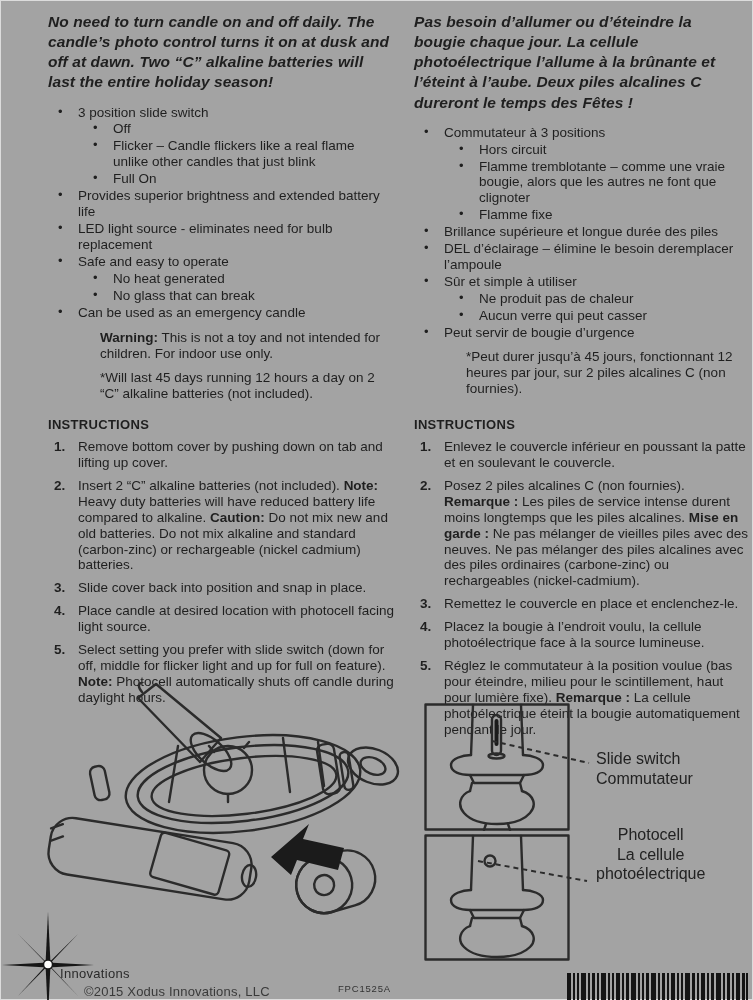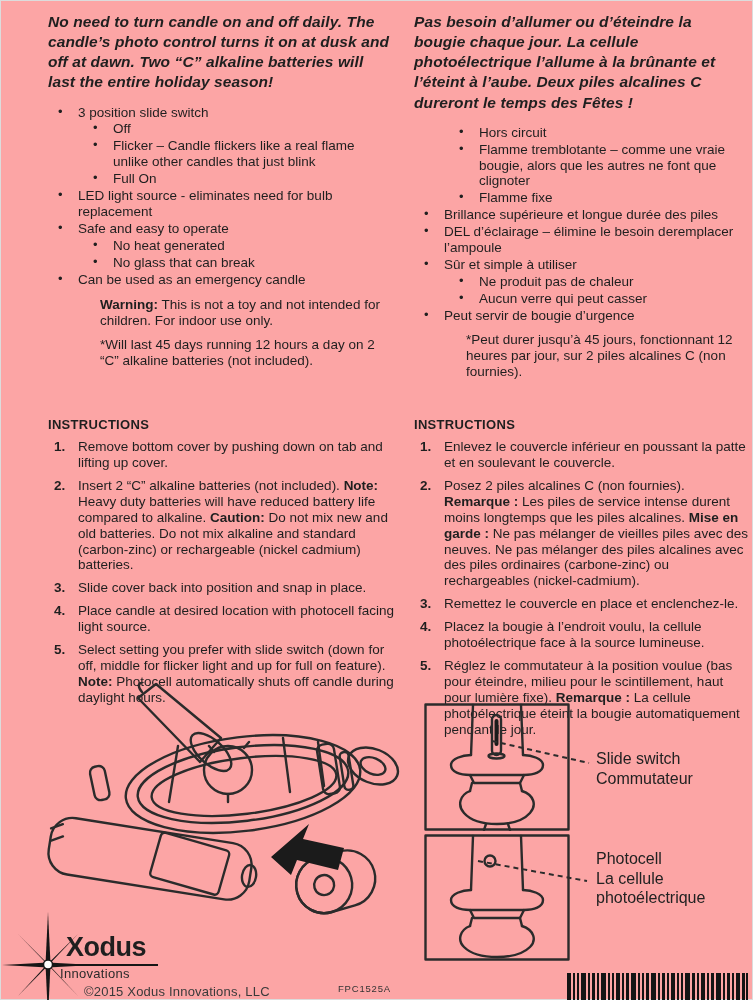--- a/index.html
+++ b/index.html
@@ -1,18 +1,18 @@
 <!DOCTYPE html>
 <html><head>
 <meta charset="utf-8">
 <style>
   html,body{margin:0;padding:0;background:#e9e9e9;}
   .page{
     position:relative; width:753px; height:1000px; margin:0 auto;
-    background:#fca5a5; overflow:hidden; color:#1f1f1f;
+    background:#a3a3a3; overflow:hidden; color:#1f1f1f;
     font-family:"Liberation Sans", sans-serif;
     box-shadow:inset 0 0 0 1px #dcdcdc;
   }
   
   .col{position:absolute; top:12px;}
   .col-left{left:48px; width:344px;}
   .col-right{left:414px; width:333px;}
   .intro{
     font-size:15.5px; font-weight:bold; font-style:italic;
     line-height:1.3; letter-spacing:.1px; margin:0 0 12px 0;
@@ -51,33 +51,35 @@
 
 <div class="page">
 
   <div class="col col-left">
     <p class="intro">No need to turn candle on and off daily. The candle’s photo control turns it on at dusk and off at dawn. Two “C” alkaline batteries will last the entire holiday season!</p>
     <div class="features">
       <div class="feat lv1">3 position slide switch</div>
       <div class="feat lv2">Off</div>
       <div class="feat lv2">Flicker – Candle flickers like a real flame unlike other candles that just blink</div>
       <div class="feat lv2">Full On</div>
+      <div class="feat lv1">Provides superior brightness and extended battery life</div>
       <div class="feat lv1">LED light source - eliminates need for bulb replacement</div>
       <div class="feat lv1">Safe and easy to operate</div>
       <div class="feat lv2">No heat generated</div>
       <div class="feat lv2">No glass that can break</div>
       <div class="feat lv1">Can be used as an emergency candle</div>
     </div>
     <p class="warning"><span class="b">Warning:</span><span> This is not a toy and not intended for children. For indoor use only.</span></p>
     <p class="note">*Will last 45 days running 12 hours a day on 2 “C” alkaline batteries (not included).</p>
   </div>
 
   <div class="col col-right">
     <p class="intro">Pas besoin d’allumer ou d’éteindre la bougie chaque jour. La cellule photoélectrique l’allume à la brûnante et l’éteint à l’aube. Deux piles alcalines C dureront le temps des Fêtes !</p>
     <div class="features">
+      <div class="feat lv1">Commutateur à 3 positions</div>
       <div class="feat lv2">Hors circuit</div>
       <div class="feat lv2">Flamme tremblotante – comme une vraie bougie, alors que les autres ne font que clignoter</div>
       <div class="feat lv2">Flamme fixe</div>
       <div class="feat lv1">Brillance supérieure et longue durée des piles</div>
       <div class="feat lv1">DEL d’éclairage – élimine le besoin deremplacer l’ampoule</div>
       <div class="feat lv1">Sûr et simple à utiliser</div>
       <div class="feat lv2">Ne produit pas de chaleur</div>
       <div class="feat lv2">Aucun verre qui peut casser</div>
       <div class="feat lv1">Peut servir de bougie d’urgence</div>
     </div>
@@ -175,36 +177,35 @@
     <line x1="2" y1="3" x2="99" y2="25" stroke="#2b2b2b" stroke-width="2" stroke-dasharray="5 4"></line>
   </svg>
   <svg class="art" style="left:476px; top:858px;" width="114" height="26" viewBox="0 0 114 26">
     <line x1="2" y1="3" x2="111" y2="23" stroke="#2b2b2b" stroke-width="2" stroke-dasharray="5 4"></line>
   </svg>
 
   <div class="lbl" style="left:596px; top:749px;">
     <div>Slide switch</div>
     <div>Commutateur</div>
   </div>
-  <div class="lbl" style="left:596px; top:849px;">
+  <div class="lbl" style="left:596px; top:825px;text-align:center;">
     <div>Photocell</div>
     <div>La cellule</div>
     <div>photoélectrique</div>
   </div>
 
   <svg class="art" style="left:0px; top:906px;" width="100" height="94" viewBox="0 0 100 94">
     <g fill="#161616">
       <polygon points="48,6 50.5,58 48,112 45.5,58"></polygon>
       <polygon points="2,59 48,56.5 94,59 48,61.5"></polygon>
       <polygon points="78,28 50,57.5 18,90 46,59.5"></polygon>
       <polygon points="18,28 46.5,57.5 78,90 49.5,59.5"></polygon>
     </g>
     <circle cx="48" cy="58.5" r="4.5" fill="#fdfdfc" stroke="#161616" stroke-width="1.5"></circle>
   </svg>
-  <div class="brand-name">Xodus</div>
   <div class="brand-sub">Innovations</div>
   <div class="copyright">©2015 Xodus Innovations, LLC</div>
   <div class="part-number">FPC1525A</div>
 
   <svg class="art" style="left:567px; top:973px;" width="182" height="27" viewBox="0 0 182 27">
     <g fill="#141414">
       <rect x="0" width="4" height="27"></rect>
         <rect x="6" width="2" height="27"></rect>
         <rect x="10" width="2" height="27"></rect>
       <rect x="14" width="5" height="27"></rect>

